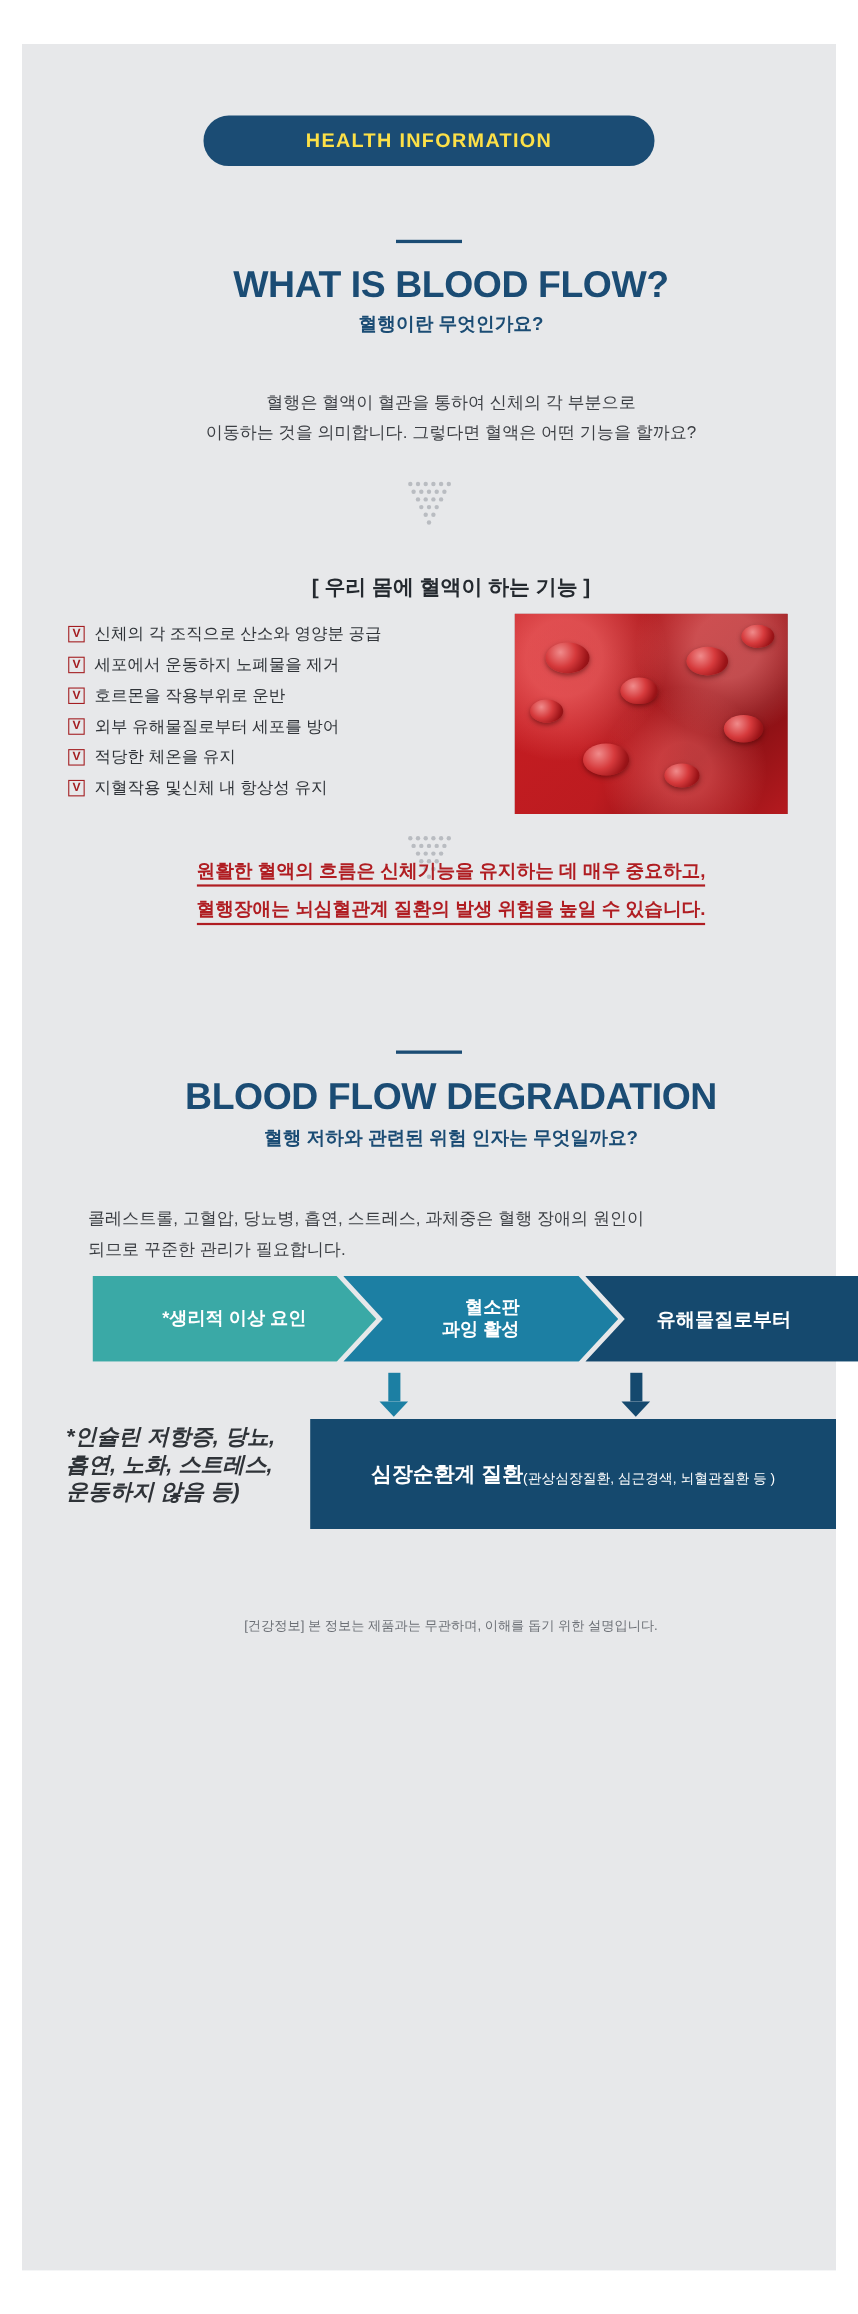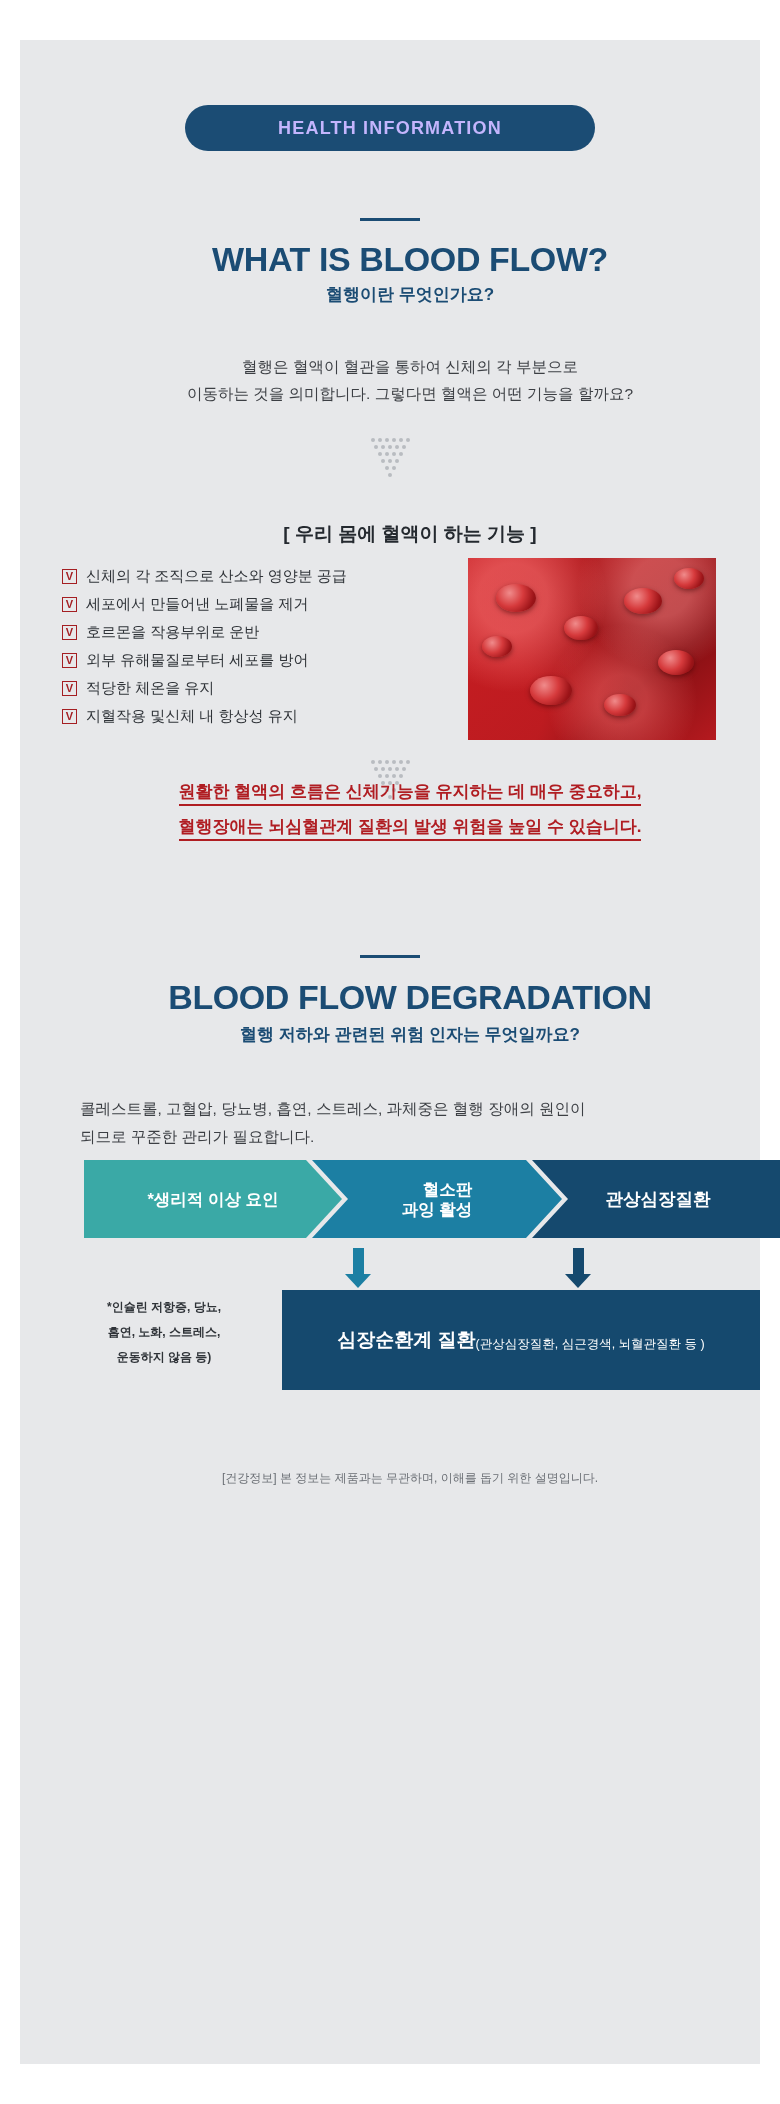--- a/index.html
+++ b/index.html
@@ -35,21 +35,21 @@
     top: 65px;
     width: 410px;
     height: 46px;
     background: #1b4c74;
     border-radius: 23px;
     display: flex;
     align-items: center;
     justify-content: center;
   }
   .badge-text {
-    color: #c4b5fd;
+    color: #fde047;
     font-size: 18px;
     font-weight: bold;
     letter-spacing: 1.2px;
   }
 
   
   .rule {
     position: absolute;
     left: 50%;
     transform: translateX(-50%);
@@ -293,25 +293,26 @@
     font-size: 12.5px;
     margin-top: 9px;
   }
 
   
   .note {
     position: absolute;
     left: 40px;
     top: 1735px;
     width: 208px;
-    text-align: center;
+    text-align: left;
     color: #2f3338;
-    font-size: 12px;
+    font-size: 20px;
     font-weight: bold;
     line-height: 25px;
+    font-style: italic;
   }
 
   
   .footer {
     position: absolute;
     left: 0;
     top: 1955px;
     width: 780px;
     text-align: center;
     color: #6b6f75;
@@ -374,21 +375,21 @@
 
     <div class="bracket-head" style="top:481px;">[  우리 몸에 혈액이 하는 기능  ]</div>
 
     <div class="checklist" style="top:522px;">
       <div class="check-item">
         <span class="chk">V</span>
         <span class="check-label">신체의 각 조직으로 산소와 영양분 공급</span>
       </div>
       <div class="check-item">
         <span class="chk">V</span>
-        <span class="check-label">세포에서 만들어낸 노폐물을 제거</span>
+        <span class="check-label">세포에서 운동하지 노폐물을 제거</span>
       </div>
       <div class="check-item">
         <span class="chk">V</span>
         <span class="check-label">호르몬을 작용부위로 운반</span>
       </div>
       <div class="check-item">
         <span class="chk">V</span>
         <span class="check-label">외부 유해물질로부터 세포를 방어</span>
       </div>
       <div class="check-item">
@@ -468,21 +469,21 @@
       <div class="chev chev1">
         <span>*생리적 이상 요인</span>
       </div>
       <div class="chev chev2">
         <div>
           <div>혈소판</div>
           <div>과잉 활성</div>
         </div>
       </div>
       <div class="chev chev3">
-        <span>관상심장질환</span>
+        <span>유해물질로부터</span>
       </div>
     </div>
 
     <div class="arrow" style="left:325px; top:1208px;">
       <div class="stem"></div>
         <div class="head"></div>
     </div>
     <div class="arrow dark" style="left:545px; top:1208px;">
       <div class="stem"></div>
         <div class="head"></div>

